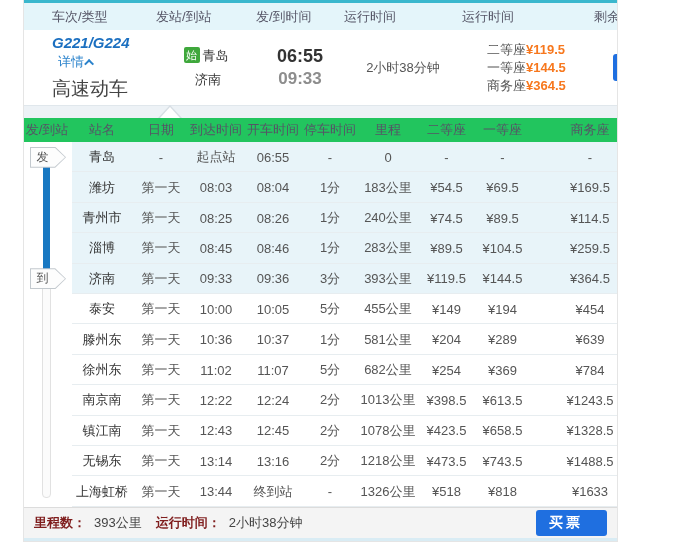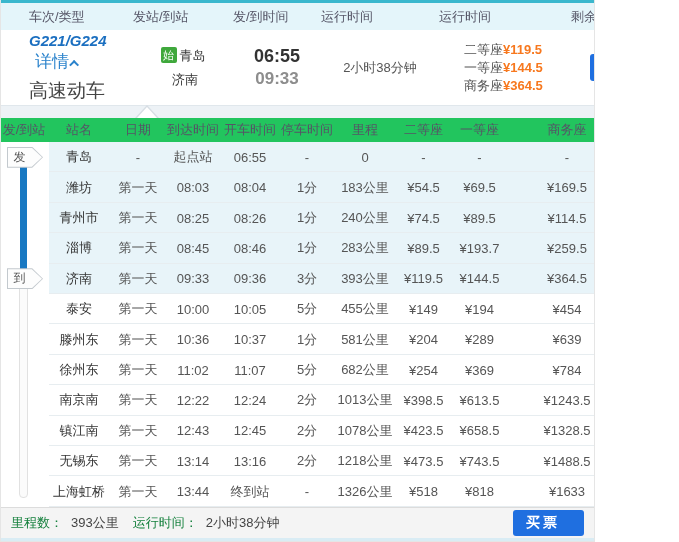--- a/index.html
+++ b/index.html
@@ -1,33 +1,33 @@
 <!DOCTYPE html>
 <html style="--teal: #3ab7cd; --band: #e4f5fa; --blue: #1b6fc0; --link: #2b83cc; --orange: #f7781e; --btn: #1f6fe0; --hl: #e8f4f9; --tlblue: #1878c2;"><head>
 <meta charset="utf-8">
 <style>
   * { margin:0; padding:0; box-sizing:border-box; }
   html,body { background:#fff; }
   body { font-family:"Liberation Sans","DejaVu Sans",sans-serif; }
 
   .page { position:relative; width:595px; height:542px; background:#fff; overflow:hidden;
-          border:1px solid #e5e5e5; border-top:none; }
+          border:1px solid #e5e5e5; border-top:none;margin-left:23px; }
 
   
   .top-band { height:30px; border-top:3px solid var(--teal,#3ab7cd); background:var(--band,#e4f5fa);
               display:grid; grid-template-columns:132px 100px 88px 118px 132px 109px; align-items:center; }
   .top-band .hcell { font-size:13px; color:#556; }
   .top-band .hcell:first-child { text-align:left; padding-left:28px; }
 
   
   .train-info { height:75px; background:#fff;
                 display:grid; grid-template-columns:132px 100px 88px 118px 132px 109px; align-items:center; }
   .ti-col1 { padding-left:28px; }
   .train-no { color:var(--blue,#1b6fc0); font-weight:bold; font-size:15px; cursor:pointer;font-style:italic; }
-  .detail-link { color:var(--link,#2b83cc); font-size:17px; margin-left:6px; cursor:pointer; white-space:nowrap; }
+  .detail-link { color:var(--link,#2b83cc); font-size:13px; margin-left:6px; cursor:pointer; white-space:nowrap; }
   .chev-up { display:inline-block; width:7px; height:7px; border-left:2px solid var(--link,#2b83cc);
              border-top:2px solid var(--link,#2b83cc); transform:rotate(45deg) translateY(2px); margin-left:3px; }
   .train-type { color:#444; font-size:19px; margin-top:5px; }
   .ti-col2 { text-align:center; font-size:13px; color:#333; }
   .start-badge { display:inline-block; width:16px; height:16px; line-height:16px; background:#3fa83c;
                  color:#fff; font-size:11px; border-radius:2px; text-align:center; margin-right:3px; vertical-align:1px; }
   .to-line { margin-top:6px; padding-left:4px; }
   .ti-col3 { text-align:center; }
   .dep-time { font-size:18px; font-weight:bold; color:#333; }
   .arr-time { font-size:17px; font-weight:bold; color:#8d8d8d; margin-top:2px; }
@@ -73,21 +73,21 @@
   .tag-shape { position:absolute; left:0; top:0; right:0; bottom:0; display:block; background:#c3c9ce;
                clip-path:polygon(0 0,70% 0,100% 50%,70% 100%,0 100%); }
   .tag-fill { position:absolute; left:1px; top:1px; right:1px; bottom:1px; display:block; background:#fdfdfd;
               clip-path:polygon(0 0,70% 0,100% 50%,70% 100%,0 100%); }
   .tag-text { position:relative; z-index:1; display:block; width:25px; text-align:center;
               line-height:21px; font-size:12px; color:#555; }
 
   
   .footer { height:31px; background:#f4f4f4; border-top:1px solid #dcdcdc;
             display:flex; align-items:center; padding:0 10px; }
-  .f-label { font-size:13px; font-weight:normal; color:#15803d; }
+  .f-label { font-size:13px; font-weight:bold; color:#7f1d1d; }
   .f-value { font-size:13px; color:#444; margin:0 14px 0 8px; }
   .f-spacer { flex:1; }
   .f-selected { font-size:13px; color:#333; margin-right:10px; }
   .buy-btn.small { height:26px; min-width:68px; }
   .bottom-strip { height:4px; background:#d9ecf4; }
 </style>
 </head>
 <body>
 
 <div class="page">
@@ -208,21 +208,21 @@
     <div class="cell c-badge">
       
     </div>
     <div class="cell c-station">淄博</div>
     <div class="cell">第一天</div>
     <div class="cell">08:45</div>
     <div class="cell">08:46</div>
     <div class="cell">1分</div>
     <div class="cell">283公里</div>
     <div class="cell">¥89.5</div>
-    <div class="cell">¥193.7</div>
+    <div class="cell">¥104.5</div>
     <div class="cell">¥259.5</div>
     <div class="cell">4</div>
   </div>
         <div class="t-grid t-row hl">
     <div class="cell c-badge">
       <span class="tag">
         <i class="tag-shape">
                 <i class="tag-fill"></i>
               </i>
         <span class="tag-text">到</span>

